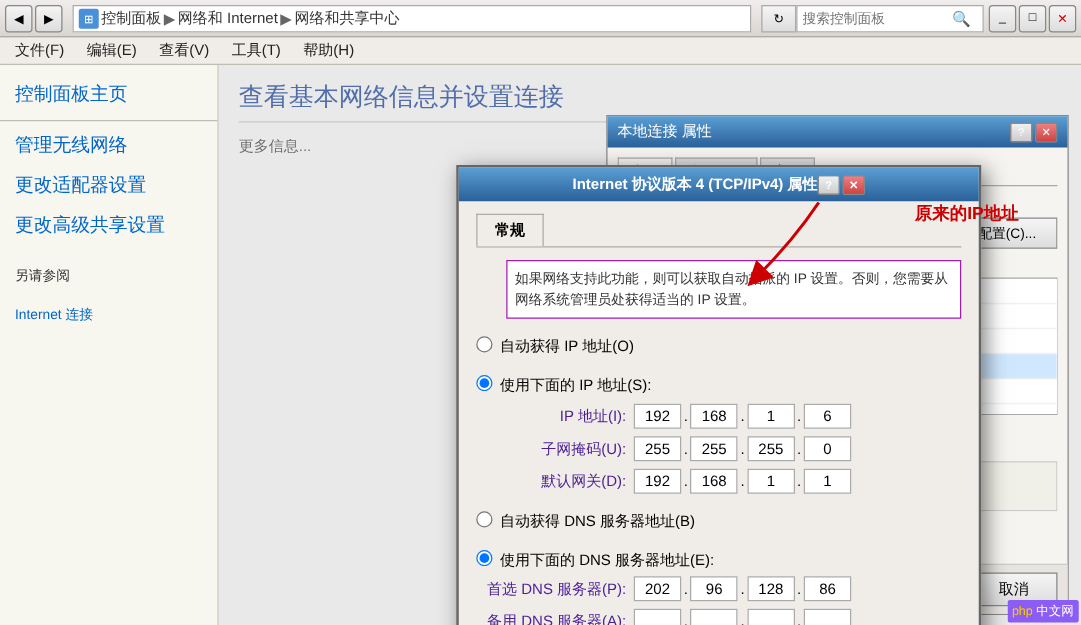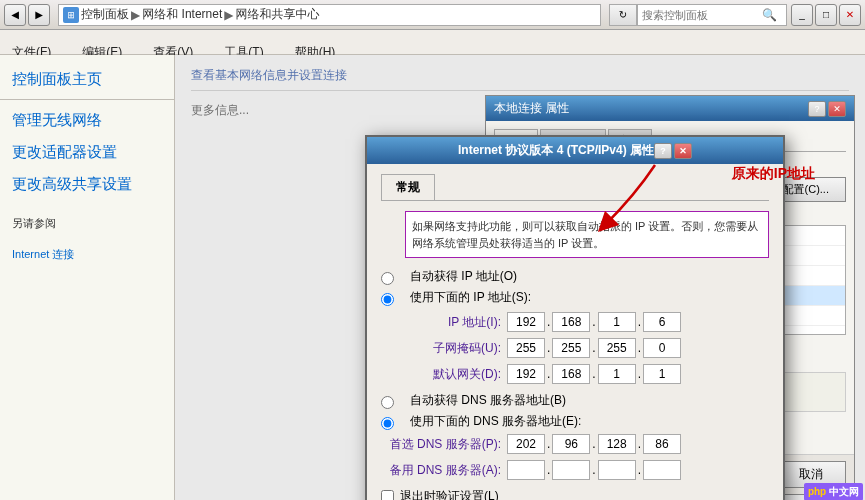--- a/index.html
+++ b/index.html
@@ -80,25 +80,26 @@
     }
     .search-box input {
       border: none; outline: none;
       font-size: 11px; color: #999;
       width: 120px;
     }
 
     
     .menu-bar {
       display: flex;
+      align-items: center;
       background: #f0ede8;
       height: 22px;
-      padding: 12px 4px;
+      padding: 1px 4px;
       border-bottom: 1px solid #c0bcb4;
-      gap: 15px;
+      gap: 2px;
     }
     .menu-item {
       padding: 2px 8px;
       cursor: pointer;
       color: #222;
       font-size: 12px;
     }
 
     
     .main-content {
@@ -128,21 +129,21 @@
 
     
     .content-area {
       flex: 1;
       background: white;
       padding: 12px 16px;
       position: relative;
       overflow: hidden;
     }
     .content-title {
-      font-size: 12px;
+      font-size: 20px;
       color: #003399;
       font-weight: normal;
       margin-bottom: 10px;
       border-bottom: 1px solid #ccc;
       padding-bottom: 6px;
     }
 
     
     .overlay {
       position: absolute;
@@ -215,24 +216,25 @@
       line-height: 1.5;
       margin-bottom: 10px;
       background: #ffffff;
       padding: 6px;
       border: 1px solid #a21caf;
       margin-left: 24px;
     }
     .radio-group { margin-bottom: 6px; }
     .radio-row {
       display: flex;
-      align-items: flex-end;
-      gap: 16px;
+      align-items: flex-start;
+      gap: 6px;
       margin-bottom: 4px;
       font-size: 12px;
+      margin-top: 14px;
     }
     .radio-row input[type="radio"] { margin: 0; }
     .field-row {
       display: flex;
       align-items: center;
       margin-bottom: 6px;
       gap: 6px;
     }
     .field-label {
       width: 120px;
@@ -283,21 +285,21 @@
     }
 
     
     .php-badge {
       position: absolute;
       bottom: 2px;
       right: 2px;
       background: #8b5cf6;
       color: white;
       font-size: 10px;
-      font-weight: bold;
+      font-weight: normal;
       padding: 2px 4px;
       border-radius: 2px;
       z-index: 40;
     }
 
     
     .arrow-svg {
       position: absolute;
       z-index: 30;
       pointer-events: none;

